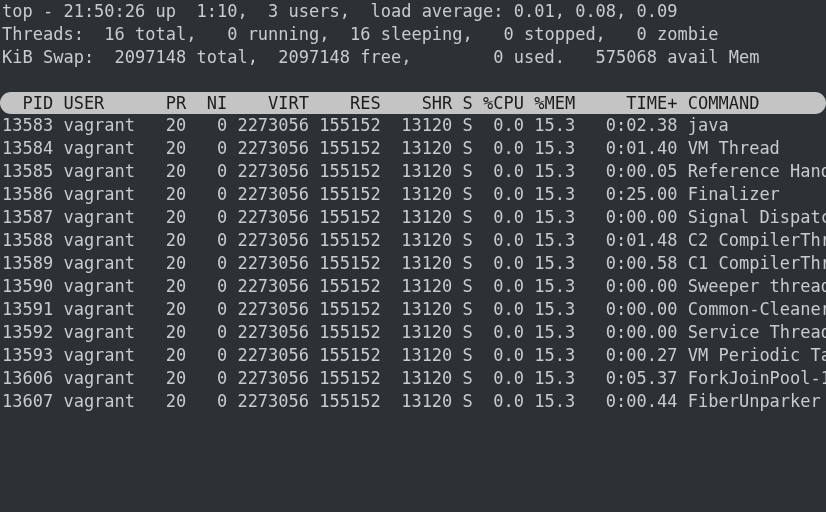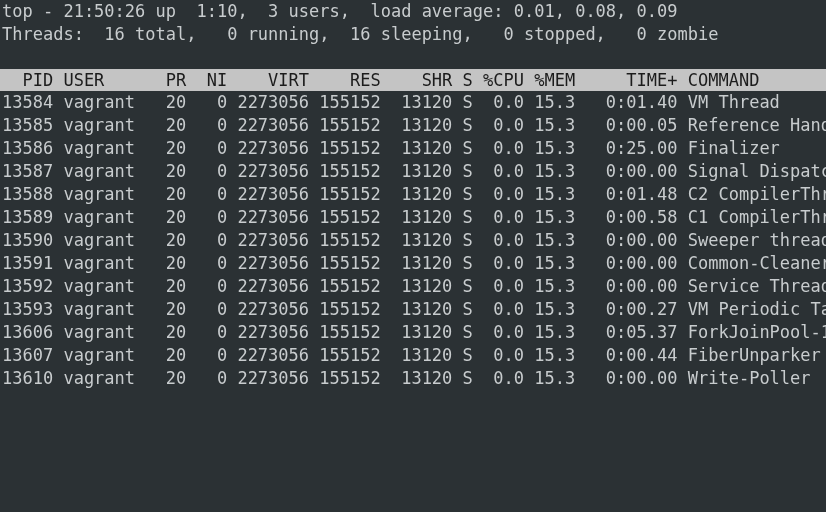--- a/index.html
+++ b/index.html
@@ -42,20 +42,21 @@
   }
   .col-header {
     background: #c4c4c4;
     color: #1c1c1c;
     white-space: pre;
     height: 22px;
     line-height: 22px;
     padding-left: 2px;
     overflow: hidden;
     font-weight: normal;
+    border-radius: 11px;
   }
   .proc-rows {
     overflow: hidden;
   }
   .proc-row {
     white-space: pre;
     height: 23px;
     line-height: 23px;
     padding-left: 2px;
     overflow: hidden;
@@ -72,27 +73,29 @@
   }
 </style>
 </head>
 <body>
 
 <div id="terminal">
 
   <div class="summary-area">
     <div class="line">top - 21:50:26 up  1:10,  3 users,  load average: 0.01, 0.08, 0.09</div>
     <div class="line">Threads:  16 total,   0 running,  16 sleeping,   0 stopped,   0 zombie</div>
+    <div class="line">KiB Swap:  2097148 total,  2097148 free,        0 used.   575068 avail Mem</div>
   </div>
 
   <div class="blank-line"></div>
 
   <div class="col-header">  PID USER      PR  NI    VIRT    RES    SHR S %CPU %MEM     TIME+ COMMAND</div>
 
   <div class="proc-rows" id="proc-rows">
+      <div class="proc-row">13583 vagrant   20   0 2273056 155152  13120 S  0.0 15.3   0:02.38 java</div>
       <div class="proc-row">13584 vagrant   20   0 2273056 155152  13120 S  0.0 15.3   0:01.40 VM Thread</div>
       <div class="proc-row">13585 vagrant   20   0 2273056 155152  13120 S  0.0 15.3   0:00.05 Reference Handl</div>
       <div class="proc-row">13586 vagrant   20   0 2273056 155152  13120 S  0.0 15.3   0:25.00 Finalizer</div>
       <div class="proc-row">13587 vagrant   20   0 2273056 155152  13120 S  0.0 15.3   0:00.00 Signal Dispatch</div>
       <div class="proc-row">13588 vagrant   20   0 2273056 155152  13120 S  0.0 15.3   0:01.48 C2 CompilerThre</div>
       <div class="proc-row">13589 vagrant   20   0 2273056 155152  13120 S  0.0 15.3   0:00.58 C1 CompilerThre</div>
       <div class="proc-row">13590 vagrant   20   0 2273056 155152  13120 S  0.0 15.3   0:00.00 Sweeper thread</div>
       <div class="proc-row">13591 vagrant   20   0 2273056 155152  13120 S  0.0 15.3   0:00.00 Common-Cleaner</div>
       <div class="proc-row">13592 vagrant   20   0 2273056 155152  13120 S  0.0 15.3   0:00.00 Service Thread</div>
       <div class="proc-row">13593 vagrant   20   0 2273056 155152  13120 S  0.0 15.3   0:00.27 VM Periodic Tas</div>

